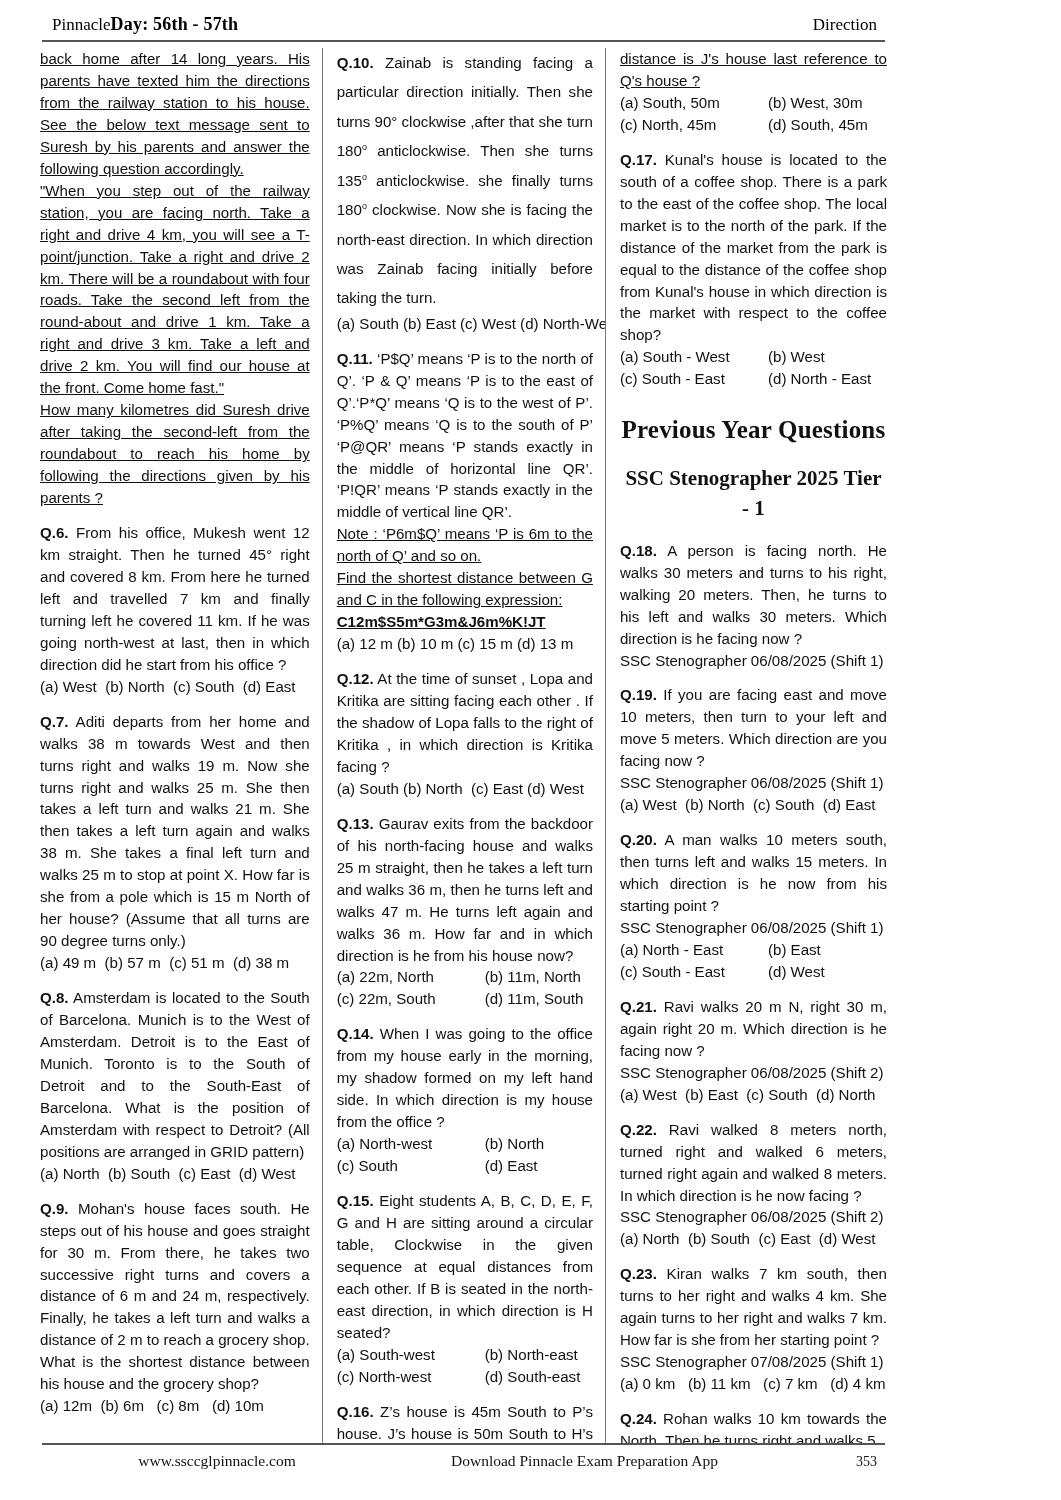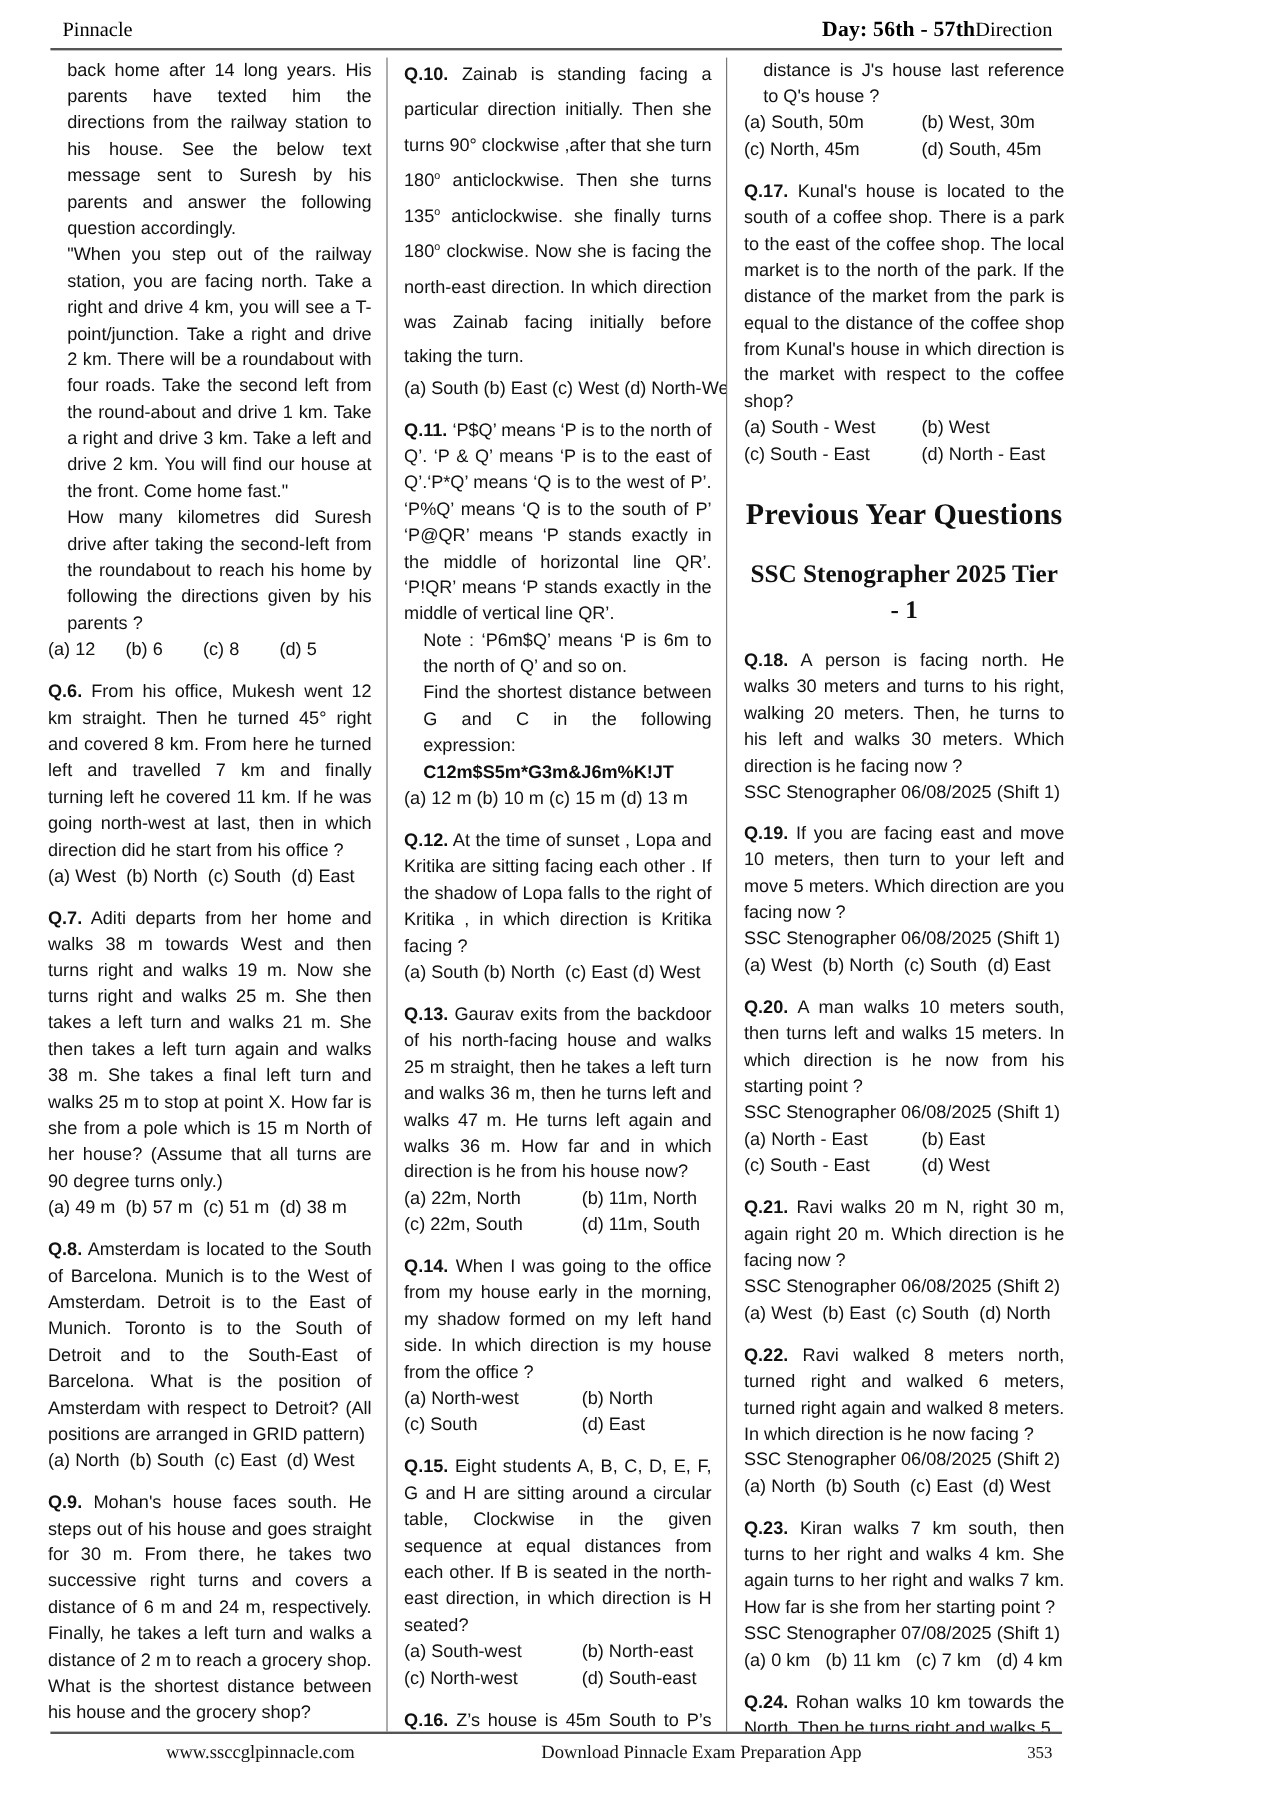--- a/index.html
+++ b/index.html
@@ -29,21 +29,21 @@
   .runhead {
     display: flex;
     align-items: baseline;
     justify-content: space-between;
     font-family: "Liberation Serif", serif;
     font-size: 17px;
     color: #000;
     padding: 4px 10px 5px 12px;
   }
   .runhead .rh-left  { flex: 0 0 auto; }
-  .runhead .rh-mid   { flex: 1 1 auto; text-align: right; font-weight: bold; font-size: 18px; letter-spacing: .2px;}
+  .runhead .rh-mid   { flex: 1 1 auto; text-align: left; font-weight: bold; font-size: 18px; letter-spacing: .2px;}
   .runhead .rh-right { flex: 0 0 auto; }
   .rule-top {
     border-top: 2px solid #555;
     margin: 0 2px 6px 2px;
   }
 
   
   .columns {
     display: flex;
     align-items: stretch;
@@ -57,21 +57,21 @@
     text-align: justify;
     text-justify: inter-word;
     overflow: hidden;
     position: relative;
   }
   .col-1 { padding-right: 12px; }
   .col-2 { padding-left: 14px; padding-right: 12px; border-left: 1px solid #777; }
   .col-3 { padding-left: 14px; border-left: 1px solid #777; }
 
   p { margin: 0; }
-  .para { margin: 0 0 0 16px; }
+  .para { margin: 0 0 0 0; text-decoration: underline; }
   .q { margin-top: 13px; }
   .q:first-child { margin-top: 0; }
   .qn { font-weight: bold; }
   .nogap { margin-top: 16px; }
   .opts { text-align: left; white-space: pre; }
   .srcline { text-align: left; }
   .bold { font-weight: bold; }
   .deg-raise {
     vertical-align: super;
     font-size: 9px;
@@ -128,21 +128,20 @@
   </div>
   <div class="rule-top"></div>
 
   <div class="columns">
 
     <div class="col col-1">
 
       <p class="para">back home after 14 long years. His parents have texted him the directions from the railway station to his house. See the below text message sent to Suresh by his parents and answer the following question accordingly.</p>
       <p class="para">"When you step out of the railway station, you are facing north. Take a right and drive 4 km, you will see a T-point/junction. Take a right and drive 2 km. There will be a roundabout with four roads. Take the second left from the round-about and drive 1 km. Take a right and drive 3 km. Take a left and drive 2 km. You will find our house at the front. Come home fast."</p>
       <p class="para">How many kilometres did Suresh drive after taking the second-left from the roundabout to reach his home by following the directions given by his parents ?</p>
-      <p class="opts">(a) 12      (b) 6        (c) 8        (d) 5</p>
 
       <p class="q"><span class="qn">Q.6.</span><span> From his office, Mukesh went 12 km straight. Then he turned 45° right and covered 8 km. From here he turned left and travelled 7 km and finally turning left he covered 11 km. If he was going north-west at last, then in which direction did he start from his office ?</span></p>
       <p class="opts">(a) West  (b) North  (c) South  (d) East</p>
 
       <p class="q"><span class="qn">Q.7.</span><span> Aditi departs from her home and walks 38 m towards West and then turns right and walks 19 m. Now she turns right and walks 25 m. She then takes a left turn and walks 21 m. She then takes a left turn again and walks 38 m. She takes a final left turn and walks 25 m to stop at point X. How far is she from a pole which is 15 m North of her house? (Assume that all turns are 90 degree turns only.)</span></p>
       <p class="opts">(a) 49 m  (b) 57 m  (c) 51 m  (d) 38 m</p>
 
       <p class="q"><span class="qn">Q.8.</span><span> Amsterdam is located to the South of Barcelona. Munich is to the West of Amsterdam. Detroit is to the East of Munich. Toronto is to the South of Detroit and to the South-East of Barcelona. What is the position of Amsterdam with respect to Detroit? (All positions are arranged in GRID pattern)</span></p>
       <p class="opts">(a) North  (b) South  (c) East  (d) West</p>
 

